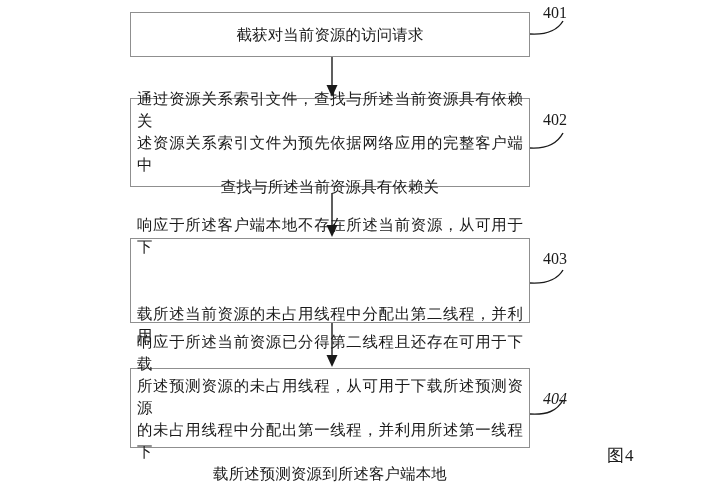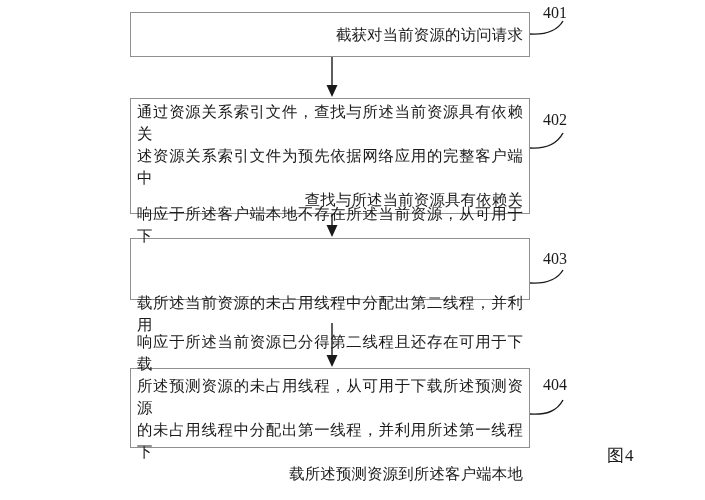--- a/index.html
+++ b/index.html
@@ -47,36 +47,36 @@
     font-size: 15.4px;
     line-height: 22px;
     letter-spacing: 0.2px;
   }
   .flow-box .jline {
     text-align: justify;
     text-align-last: justify;
     text-justify: inter-ideograph;
   }
   .flow-box .cline {
-    text-align: right;
+    text-align: center;
   }
   .box-1 { top: 12px;  height: 45px; }
-  .box-2 { top: 98px;  height: 116px; }
-  .box-3 { top: 238px; height: 62px; gap: 45px; }
+  .box-2 { top: 98px;  height: 89px; }
+  .box-3 { top: 238px; height: 85px; gap: 45px; }
   .box-4 { top: 368px; height: 80px; }
   .ref-label {
     position: absolute;
     font-size: 16px;
     font-family: "Liberation Serif", "DejaVu Serif", serif;
     color: var(--text, #1a1a1a);
   }
   .ref-401 { left: 543px; top: 4px; }
   .ref-402 { left: 543px; top: 111px; }
   .ref-403 { left: 543px; top: 250px; }
-  .ref-404 { left: 543px; top: 376px; }
+  .ref-404 { left: 543px; top: 390px; font-style: italic; }
   .figure-caption {
     position: absolute;
     left: 607px;
     top: 444px;
     font-size: 17px;
     letter-spacing: 1px;
   }
 </style>
 </head>
 <body>

